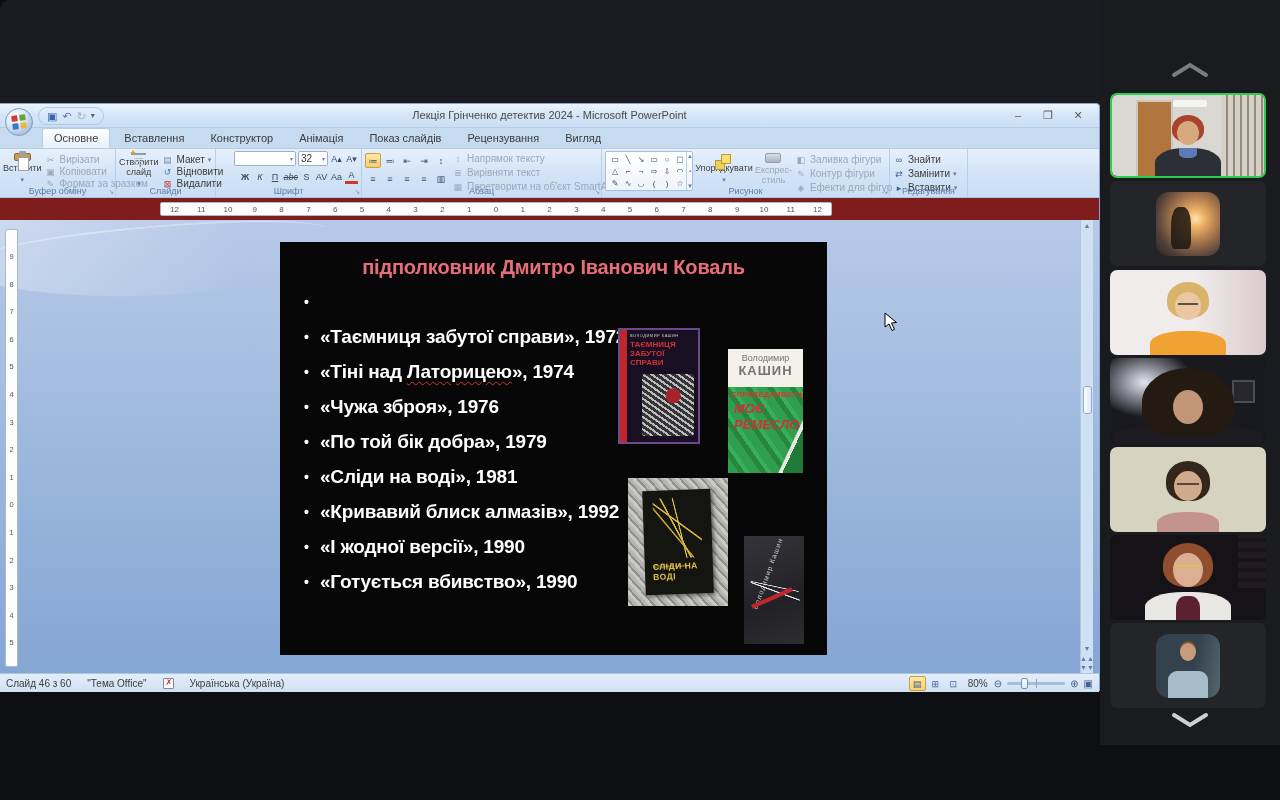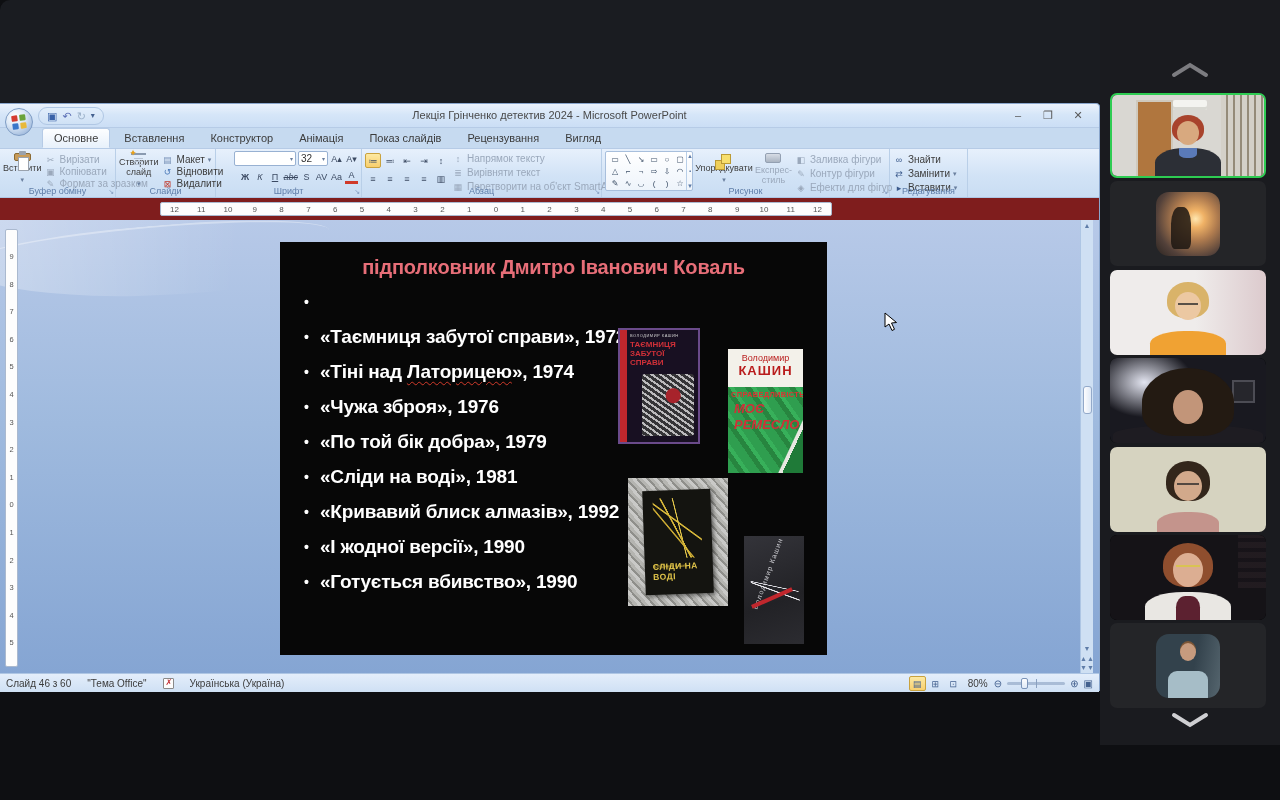--- a/index.html
+++ b/index.html
@@ -98,21 +98,21 @@
 
   .book{position:absolute;overflow:hidden;}
   .bookA{left:338px;top:86px;width:82px;height:116px;background:#181022;border:2px solid #6a4a8a;}
   .bookA .spine{position:absolute;left:0;top:0;width:7px;height:100%;background:#c0272d;}
   .bookA .auth{position:absolute;left:10px;top:3px;font-size:4px;color:#cfcfcf;letter-spacing:.5px;}
   .bookA .ttl{position:absolute;left:10px;top:10px;font-size:8px;line-height:9px;font-weight:bold;color:#d03038;width:55px;}
   .bookA .art{position:absolute;right:4px;bottom:6px;width:52px;height:62px;background:
       radial-gradient(circle at 60% 35%,#c0272d 0 7px,transparent 8px),
       repeating-linear-gradient(35deg,#d8d8d8 0 2px,#3a3a3a 2px 5px);opacity:.85;border-radius:3px;}
   .bookB{left:448px;top:107px;width:75px;height:124px;background:#2f9e4f;}
-  .bookB .top{position:absolute;left:0;top:0;width:100%;height:38px;background:#f3f1ea;color:#b91c1c;text-align:center;font-family:"Liberation Serif",serif;}
+  .bookB .top{position:absolute;left:0;top:0;width:100%;height:38px;background:#f3f1ea;color:#737373;text-align:center;font-family:"Liberation Serif",serif;}
   .bookB .a1{font-size:9px;margin-top:4px;}
   .bookB .a2{font-size:13px;font-weight:bold;letter-spacing:1px;}
   .bookB .shards{position:absolute;inset:38px 0 0 0;background:
       linear-gradient(115deg,transparent 78%,#e8e8e2 79% 82%,#1f7a38 82%),
       repeating-linear-gradient(55deg,#2f9e4f 0 9px,#27853f 9px 14px,#37b05a 14px 18px);}
   .bookB .t1{position:absolute;left:3px;top:41px;font-size:7.5px;font-weight:bold;color:#d33;letter-spacing:.3px;}
   .bookB .t2{position:absolute;left:6px;top:52px;font-size:13px;font-weight:bold;font-style:italic;color:#d03038;}
   .bookB .t3{position:absolute;left:6px;top:68px;font-size:13px;font-weight:bold;font-style:italic;color:#d03038;}
   .bookC{left:348px;top:236px;width:100px;height:128px;background:
       repeating-linear-gradient(48deg,#c9c9c7 0 3px,#8f8f8b 3px 5px,#b5b5b1 5px 8px);}

